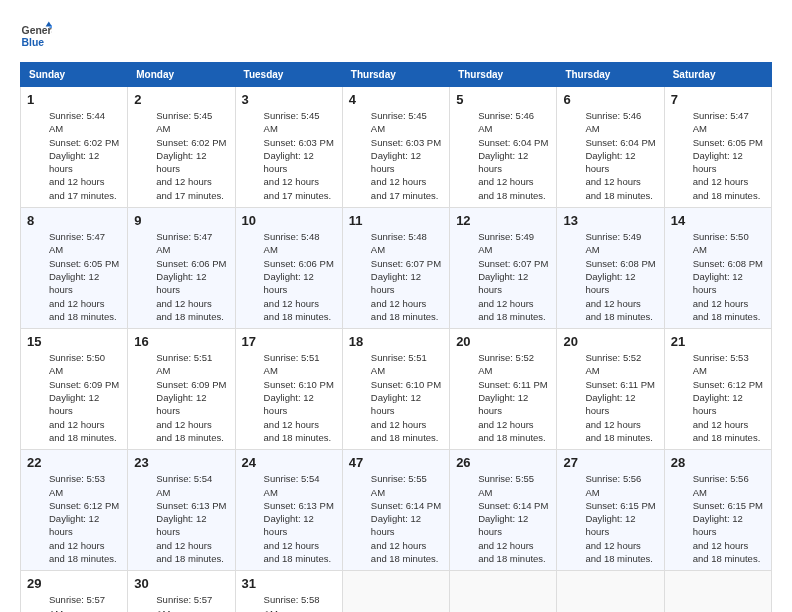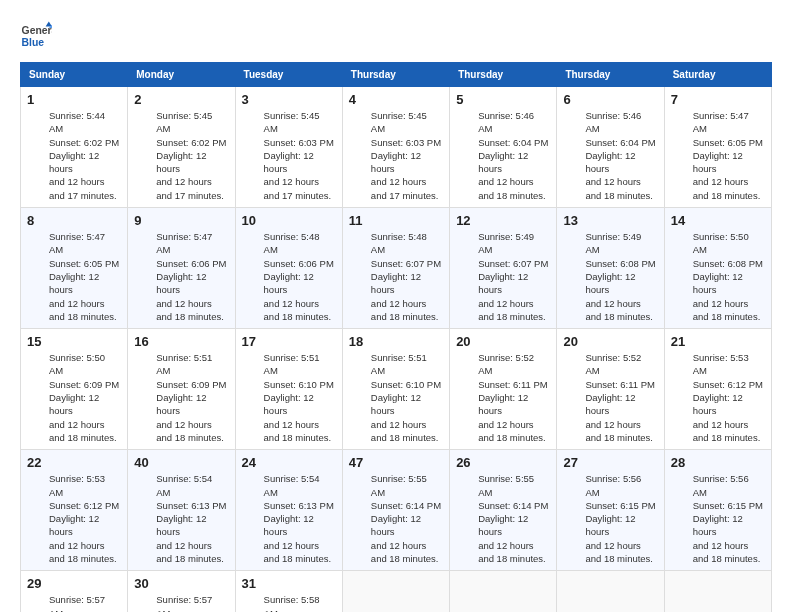--- a/index.html
+++ b/index.html
@@ -208,21 +208,21 @@
           <span class="day-number">21</span>
           <div class="day-info">Sunrise: 5:53 AM<br>Sunset: 6:12 PM<br>Daylight: 12 hours<br>and 12 hours and 18 minutes.</div>
         </td>
       </tr>
       <tr>
         <td>
           <span class="day-number">22</span>
           <div class="day-info">Sunrise: 5:53 AM<br>Sunset: 6:12 PM<br>Daylight: 12 hours<br>and 12 hours and 18 minutes.</div>
         </td>
         <td>
-          <span class="day-number">40</span>
+          <span class="day-number">23</span>
           <div class="day-info">Sunrise: 5:54 AM<br>Sunset: 6:13 PM<br>Daylight: 12 hours<br>and 12 hours and 18 minutes.</div>
         </td>
         <td>
           <span class="day-number">24</span>
           <div class="day-info">Sunrise: 5:54 AM<br>Sunset: 6:13 PM<br>Daylight: 12 hours<br>and 12 hours and 18 minutes.</div>
         </td>
         <td>
           <span class="day-number">47</span>
           <div class="day-info">Sunrise: 5:55 AM<br>Sunset: 6:14 PM<br>Daylight: 12 hours<br>and 12 hours and 18 minutes.</div>
         </td>

